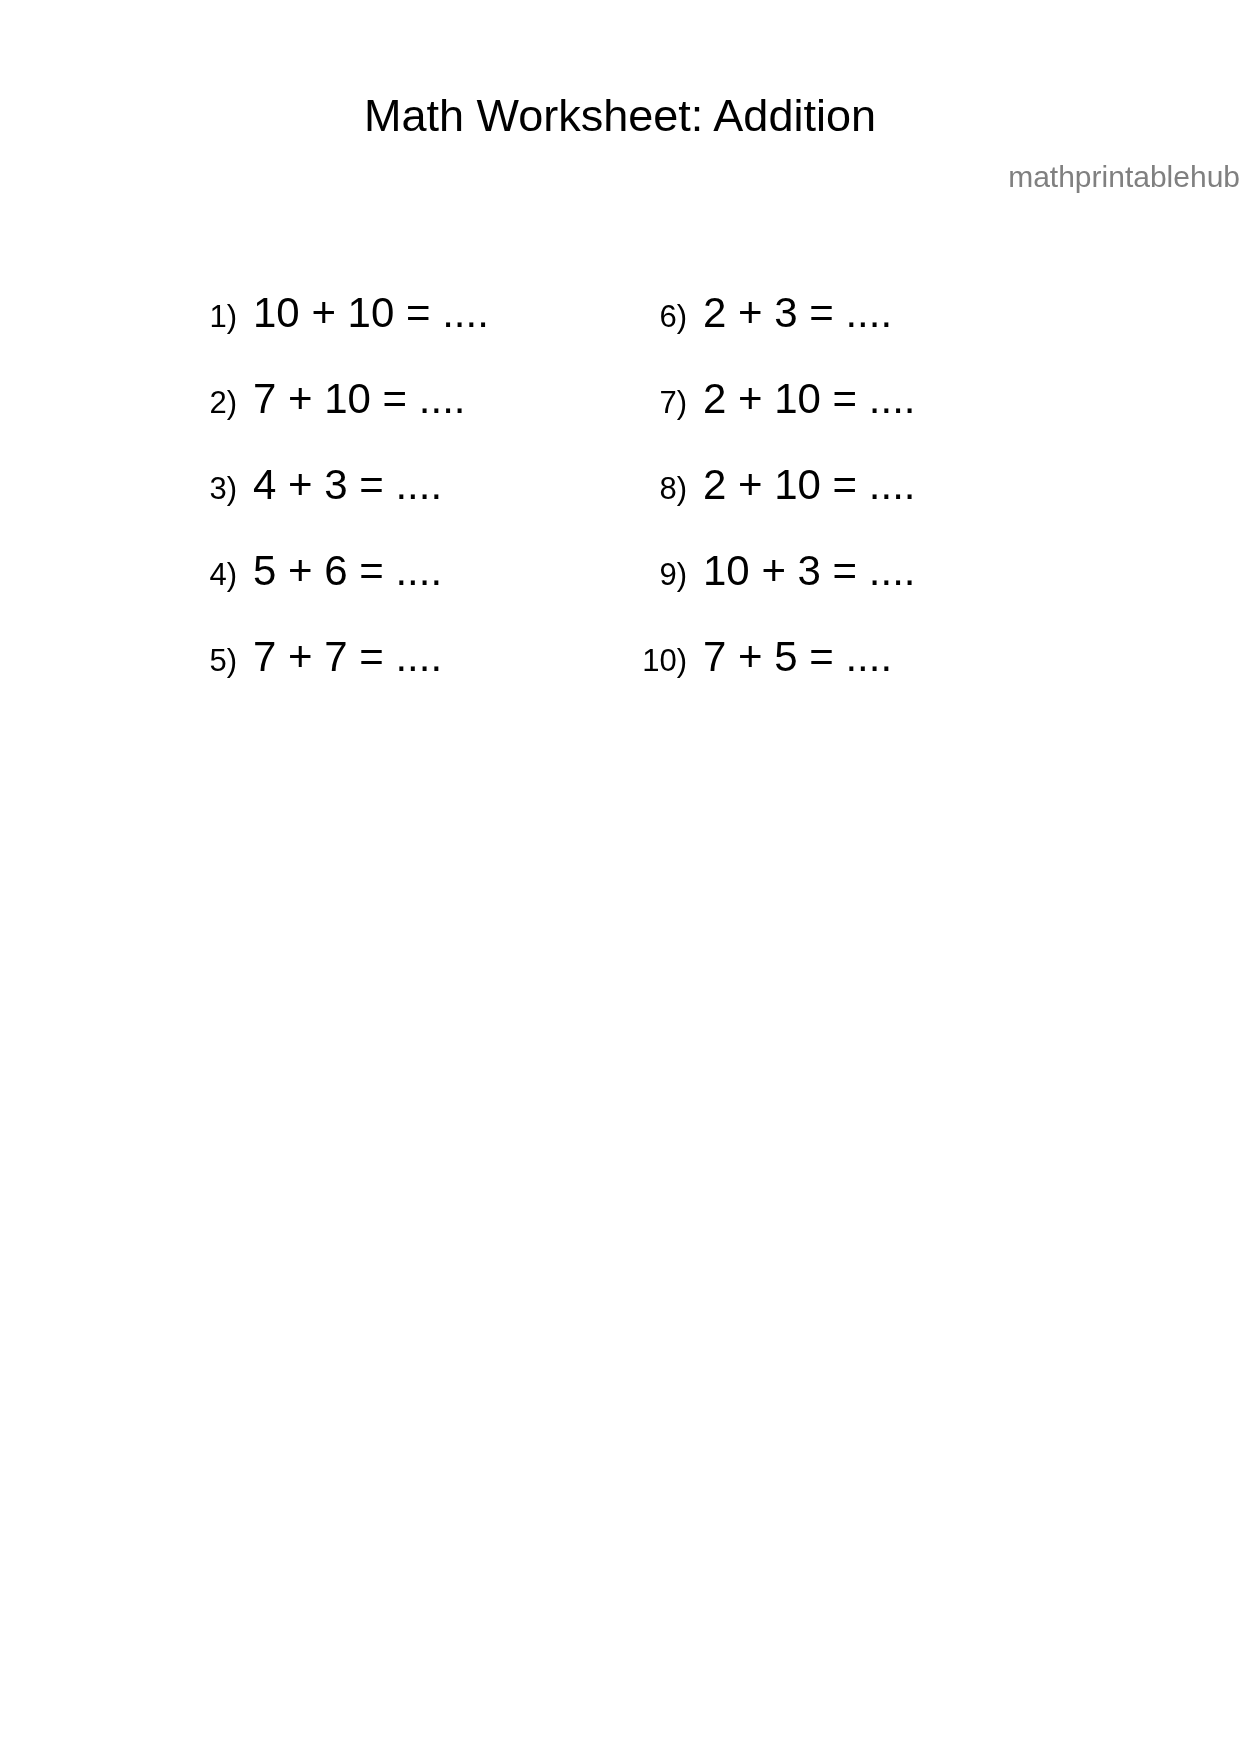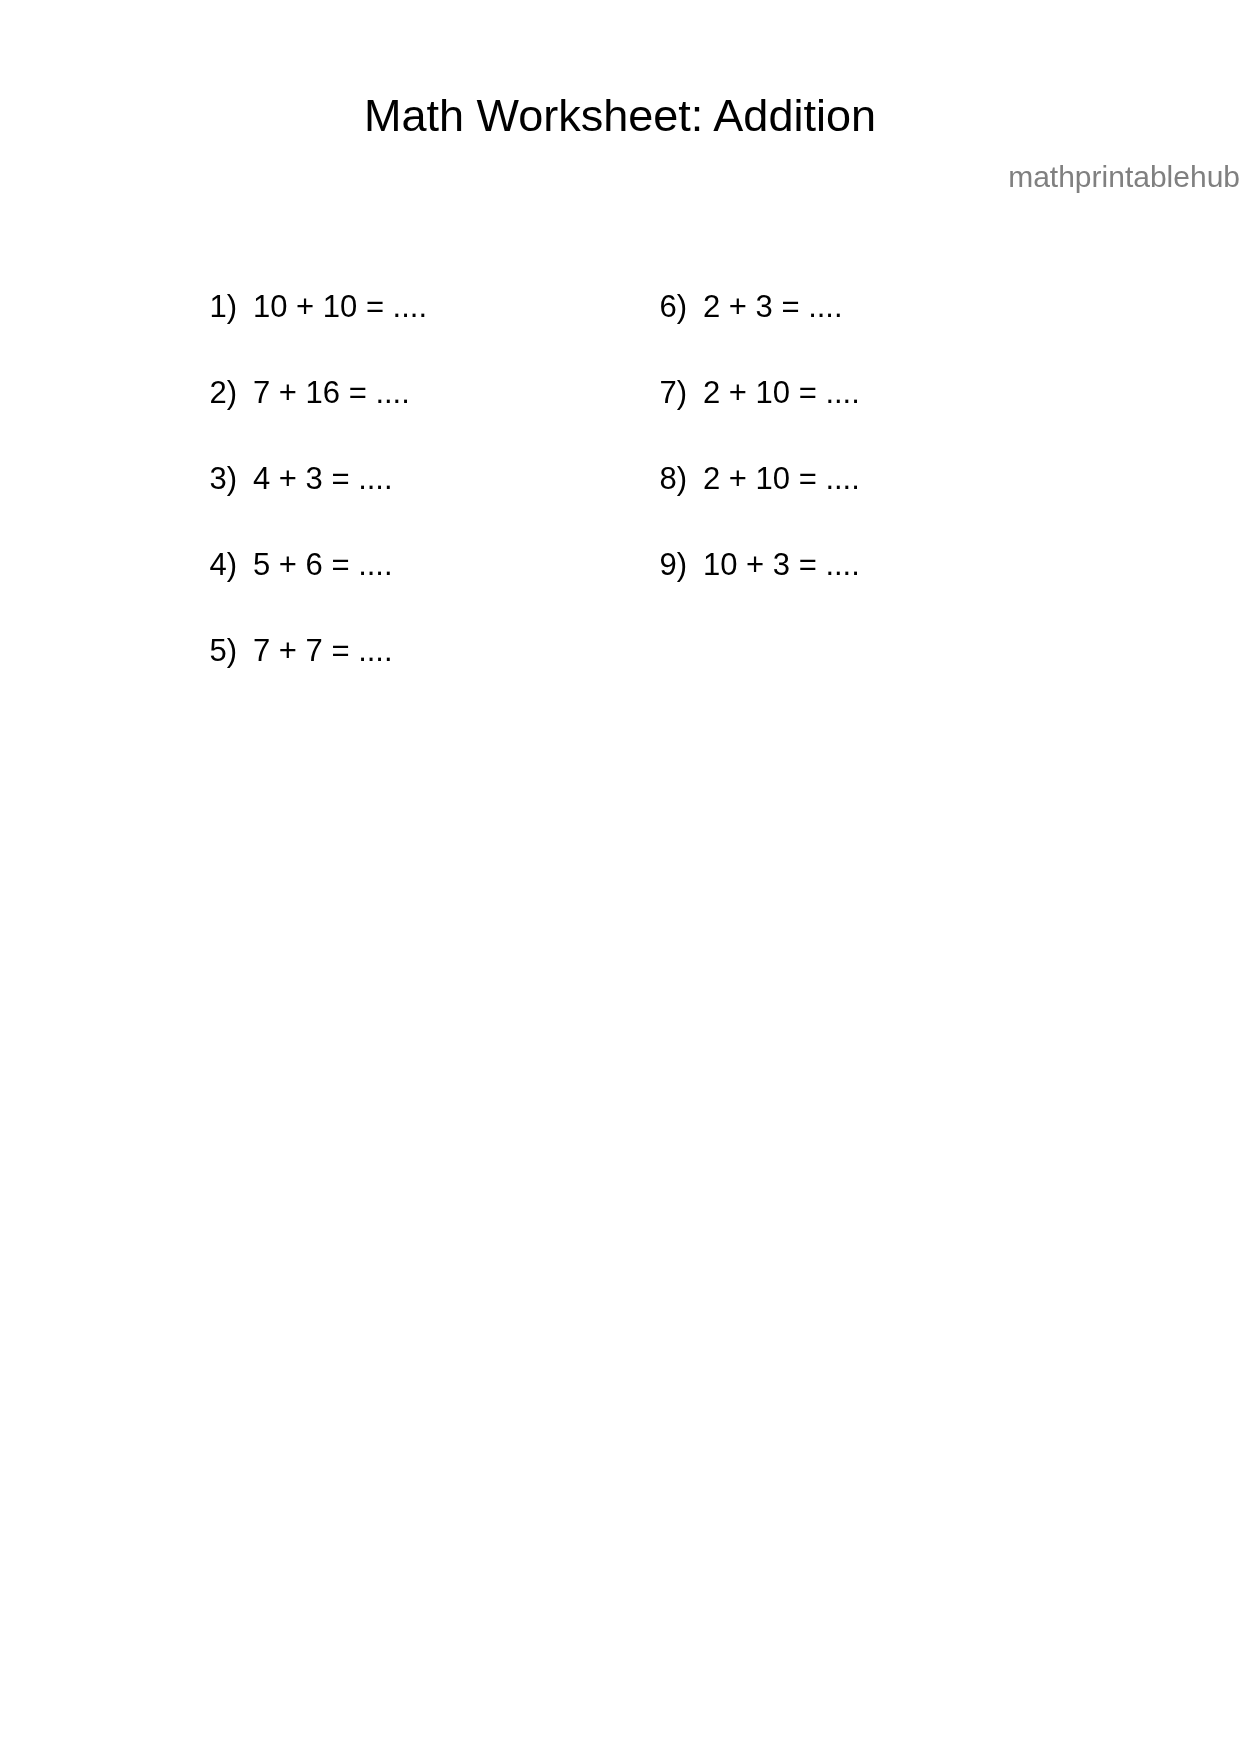--- a/index.html
+++ b/index.html
@@ -64,42 +64,42 @@
   }
   .problem-number {
     display: inline-block;
     width: 62px;
     text-align: right;
     font-size: 31px;
   }
   .problem-text {
     display: inline-block;
     padding-left: 16px;
-    font-size: 31px;
+    font-size: 42px;
   }
 </style>
 </head>
 <body>
 
 <div class="page">
 
   <h1 class="worksheet-title">Math Worksheet: Addition</h1>
 
   <div class="worksheet-subtitle">mathprintablehub</div>
 
   <div class="problems">
 
     <div class="column column-left">
       <div class="problem-row">
         <span class="problem-number">1)</span>
         <span class="problem-text">10 + 10 = ....</span>
       </div>
       <div class="problem-row">
         <span class="problem-number">2)</span>
-        <span class="problem-text">7 + 16 = ....</span>
+        <span class="problem-text">7 + 10 = ....</span>
       </div>
       <div class="problem-row">
         <span class="problem-number">3)</span>
         <span class="problem-text">4 + 3 = ....</span>
       </div>
       <div class="problem-row">
         <span class="problem-number">4)</span>
         <span class="problem-text">5 + 6 = ....</span>
       </div>
       <div class="problem-row">
@@ -118,16 +118,20 @@
         <span class="problem-text">2 + 10 = ....</span>
       </div>
       <div class="problem-row">
         <span class="problem-number">8)</span>
         <span class="problem-text">2 + 10 = ....</span>
       </div>
       <div class="problem-row">
         <span class="problem-number">9)</span>
         <span class="problem-text">10 + 3 = ....</span>
       </div>
+      <div class="problem-row">
+        <span class="problem-number">10)</span>
+        <span class="problem-text">7 + 5 = ....</span>
+      </div>
     </div>
 
   </div>
 </div>
 
 </body></html>

